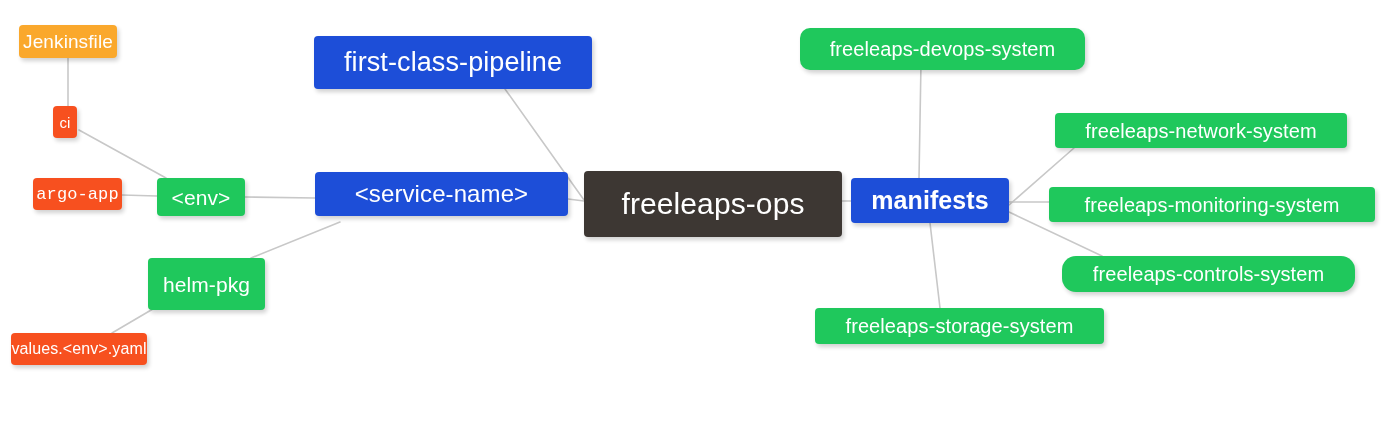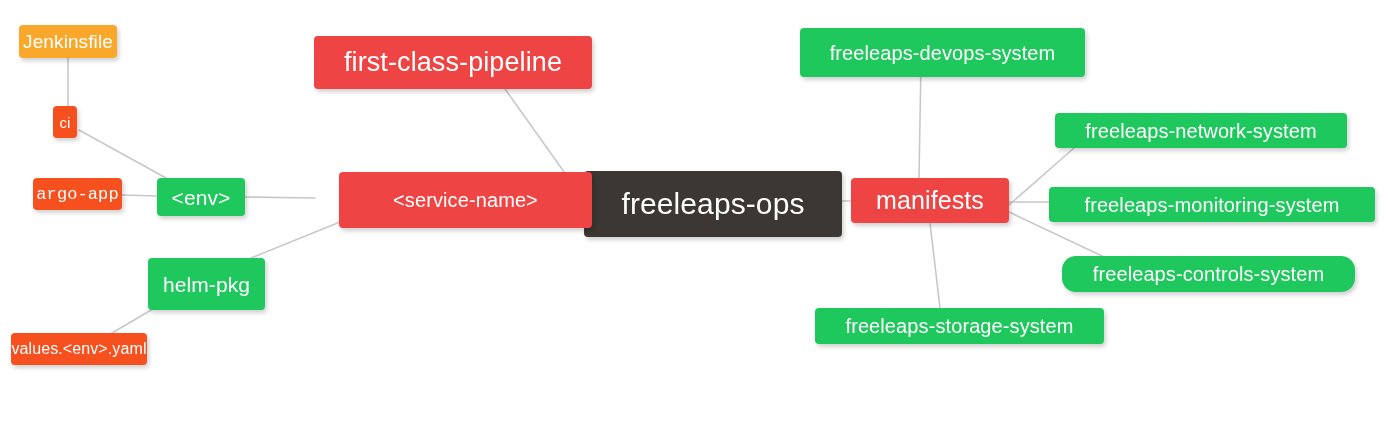--- a/index.html
+++ b/index.html
@@ -37,21 +37,21 @@
     box-sizing: border-box;
     color: #ffffff;
     border-radius: 4px;
     white-space: nowrap;
     line-height: 1;
     letter-spacing: 0.1px;
     box-shadow: 2px 3px 4px rgba(0,0,0,0.18);
     user-select: none;
   }
   .n-root     { background: #3d3733; }
-  .n-blue     { background: #ef4444; }
+  .n-blue     { background: #1d4ed8; }
   .n-green    { background: #1fc85c; }
   .n-orange   { background: #faa82c; }
   .n-red      { background: #f7501f; }
 </style>
 </head>
 <body>
 
 <div id="canvas">
   <svg id="edges" viewBox="0 0 1390 421" preserveAspectRatio="none">
       <line x1="584" y1="200" x2="505" y2="89" stroke="#c8c8c8"></line>
@@ -65,27 +65,27 @@
       <line x1="175" y1="296" x2="112" y2="333" stroke="#c8c8c8"></line>
       <line x1="919" y1="178" x2="921" y2="63" stroke="#c8c8c8"></line>
       <line x1="1009" y1="205" x2="1074" y2="148" stroke="#c8c8c8"></line>
       <line x1="1009" y1="202" x2="1049" y2="202" stroke="#c8c8c8"></line>
       <line x1="1009" y1="212" x2="1102" y2="256" stroke="#c8c8c8"></line>
       <line x1="930" y1="223" x2="940" y2="308" stroke="#c8c8c8"></line>
     </svg>
   <div id="nodes">
       <div class="node n-root" style="left: 584px; top: 171px; width: 258px; height: 66px; font-size: 30px;">freeleaps-ops</div>
       <div class="node n-blue" style="left: 314px; top: 36px; width: 278px; height: 53px; font-size: 27px;">first-class-pipeline</div>
-      <div class="node n-blue" style="left: 315px; top: 172px; width: 253px; height: 56px; font-size: 20px; margin-left: 24px;">&lt;service-name&gt;</div>
-      <div class="node n-blue" style="left: 851px; top: 178px; width: 158px; height: 45px; font-size: 25px;">manifests</div>
+      <div class="node n-blue" style="left: 315px; top: 172px; width: 253px; height: 44px; font-size: 24px;">&lt;service-name&gt;</div>
+      <div class="node n-blue" style="left: 851px; top: 178px; width: 158px; height: 45px; font-size: 25px; font-weight: bold;">manifests</div>
       <div class="node n-green" style="left: 157px; top: 178px; width: 88px; height: 38px; font-size: 21px;">&lt;env&gt;</div>
       <div class="node n-green" style="left: 148px; top: 258px; width: 117px; height: 52px; font-size: 21px;">helm-pkg</div>
       <div class="node n-red" style="left: 53px; top: 106px; width: 24px; height: 32px; font-size: 15px;">ci</div>
       <div class="node n-red" style="left: 33px; top: 178px; width: 89px; height: 32px; font-size: 17px; font-family: Liberation Mono, monospace;">argo-app</div>
       <div class="node n-orange" style="left: 19px; top: 25px; width: 98px; height: 33px; font-size: 19px;">Jenkinsfile</div>
       <div class="node n-red" style="left: 11px; top: 333px; width: 136px; height: 32px; font-size: 16px;">values.&lt;env&gt;.yaml</div>
-      <div class="node n-green" style="left: 800px; top: 28px; width: 285px; height: 49px; font-size: 20px;">freeleaps-devops-system</div>
+      <div class="node n-green" style="left: 800px; top: 28px; width: 285px; height: 42px; font-size: 20px; border-radius: 10px;">freeleaps-devops-system</div>
       <div class="node n-green" style="left: 1055px; top: 113px; width: 292px; height: 35px; font-size: 20px;">freeleaps-network-system</div>
       <div class="node n-green" style="left: 1049px; top: 187px; width: 326px; height: 35px; font-size: 20px;">freeleaps-monitoring-system</div>
       <div class="node n-green" style="left: 1062px; top: 256px; width: 293px; height: 36px; font-size: 20px; border-radius: 14px;">freeleaps-controls-system</div>
       <div class="node n-green" style="left: 815px; top: 308px; width: 289px; height: 36px; font-size: 20px;">freeleaps-storage-system</div>
     </div>
 </div>
 
 </body></html>

